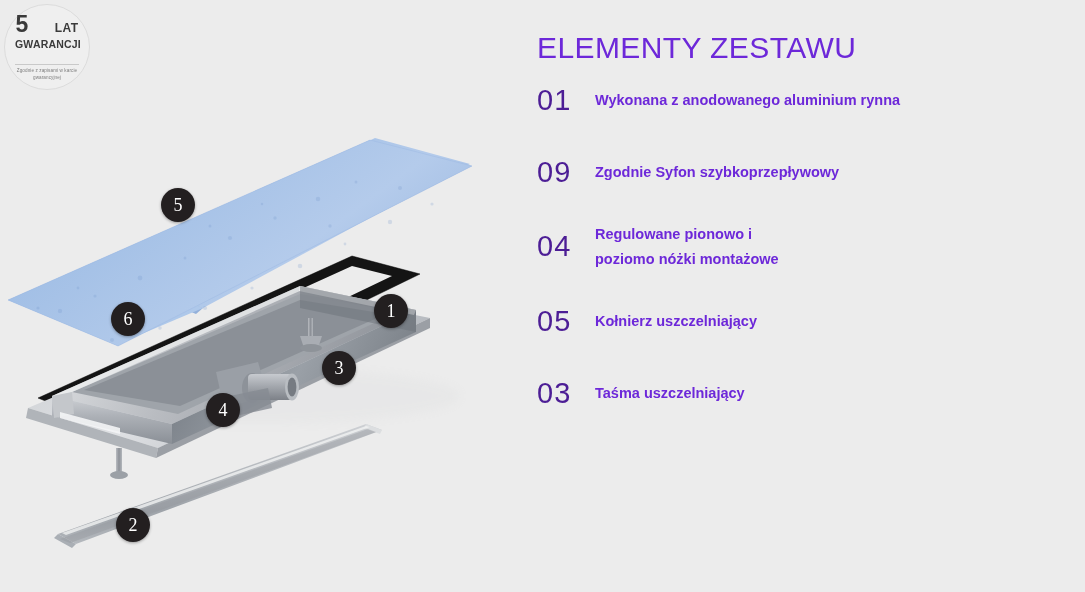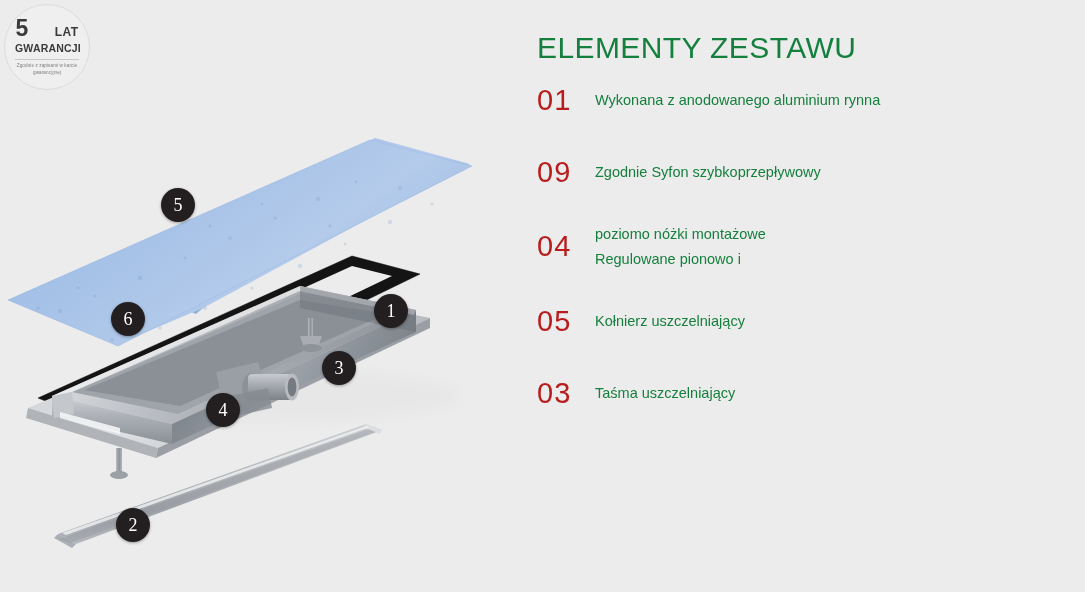--- a/index.html
+++ b/index.html
@@ -54,21 +54,21 @@
     font-size: 12px;
     font-weight: bold;
     letter-spacing: 0.4px;
     margin-left: 23px;
   }
   .warranty-mid {
     font-size: 10.5px;
     font-weight: bold;
     letter-spacing: 0.2px;
     margin-top: 2px;
-    padding-bottom: 5px;
+    padding-bottom: 14px;
     border-bottom: 1px solid #c9c9c9;
     width: 64px;
     text-align: center;
   }
   .warranty-note {
     font-size: 4.6px;
     line-height: 1.5;
     text-align: center;
     width: 64px;
     margin-top: 3px;
@@ -120,21 +120,21 @@
     width: 520px;
     height: 592px;
   }
   .panel-title {
     position: absolute;
     left: 0;
     top: 31px;
     font-size: 30px;
     font-weight: 300;
     letter-spacing: 0.4px;
-    color: #15803d;
+    color: #6d28d9;
     white-space: nowrap;
     text-align: right;
   }
   .feature-list {
     position: absolute;
     left: 0;
     top: 78px;
     width: 520px;
   }
   .feature {
@@ -142,29 +142,29 @@
     display: flex;
     align-items: center;
     min-height: 44px;
     margin-bottom: 28px;
   }
   .feature-num {
     width: 58px;
     flex: 0 0 58px;
     font-size: 29px;
     font-weight: 300;
-    color: #b91c1c;
+    color: #4c1d95;
     letter-spacing: 1px;
     line-height: 1;
   }
   .feature-text {
     font-size: 14.5px;
     line-height: 1.72;
-    color: #15803d;
-    font-weight: normal;
+    color: #6d28d9;
+    font-weight: bold;
     max-width: 400px;
   }
   .feature-text .ln { display: block; }
 </style>
 </head>
 <body>
 
 <div class="page">
 
   <div class="warranty-badge">
@@ -355,22 +355,22 @@
       <div class="feature">
         <div class="feature-num">09</div>
         <div class="feature-text">
           <span class="ln">Zgodnie Syfon szybkoprzepływowy</span>
         </div>
       </div>
 
       <div class="feature">
         <div class="feature-num">04</div>
         <div class="feature-text">
+          <span class="ln">Regulowane pionowo i</span>
           <span class="ln">poziomo nóżki montażowe</span>
-          <span class="ln">Regulowane pionowo i</span>
         </div>
       </div>
 
       <div class="feature">
         <div class="feature-num">05</div>
         <div class="feature-text">
           <span class="ln">Kołnierz uszczelniający</span>
         </div>
       </div>
 

